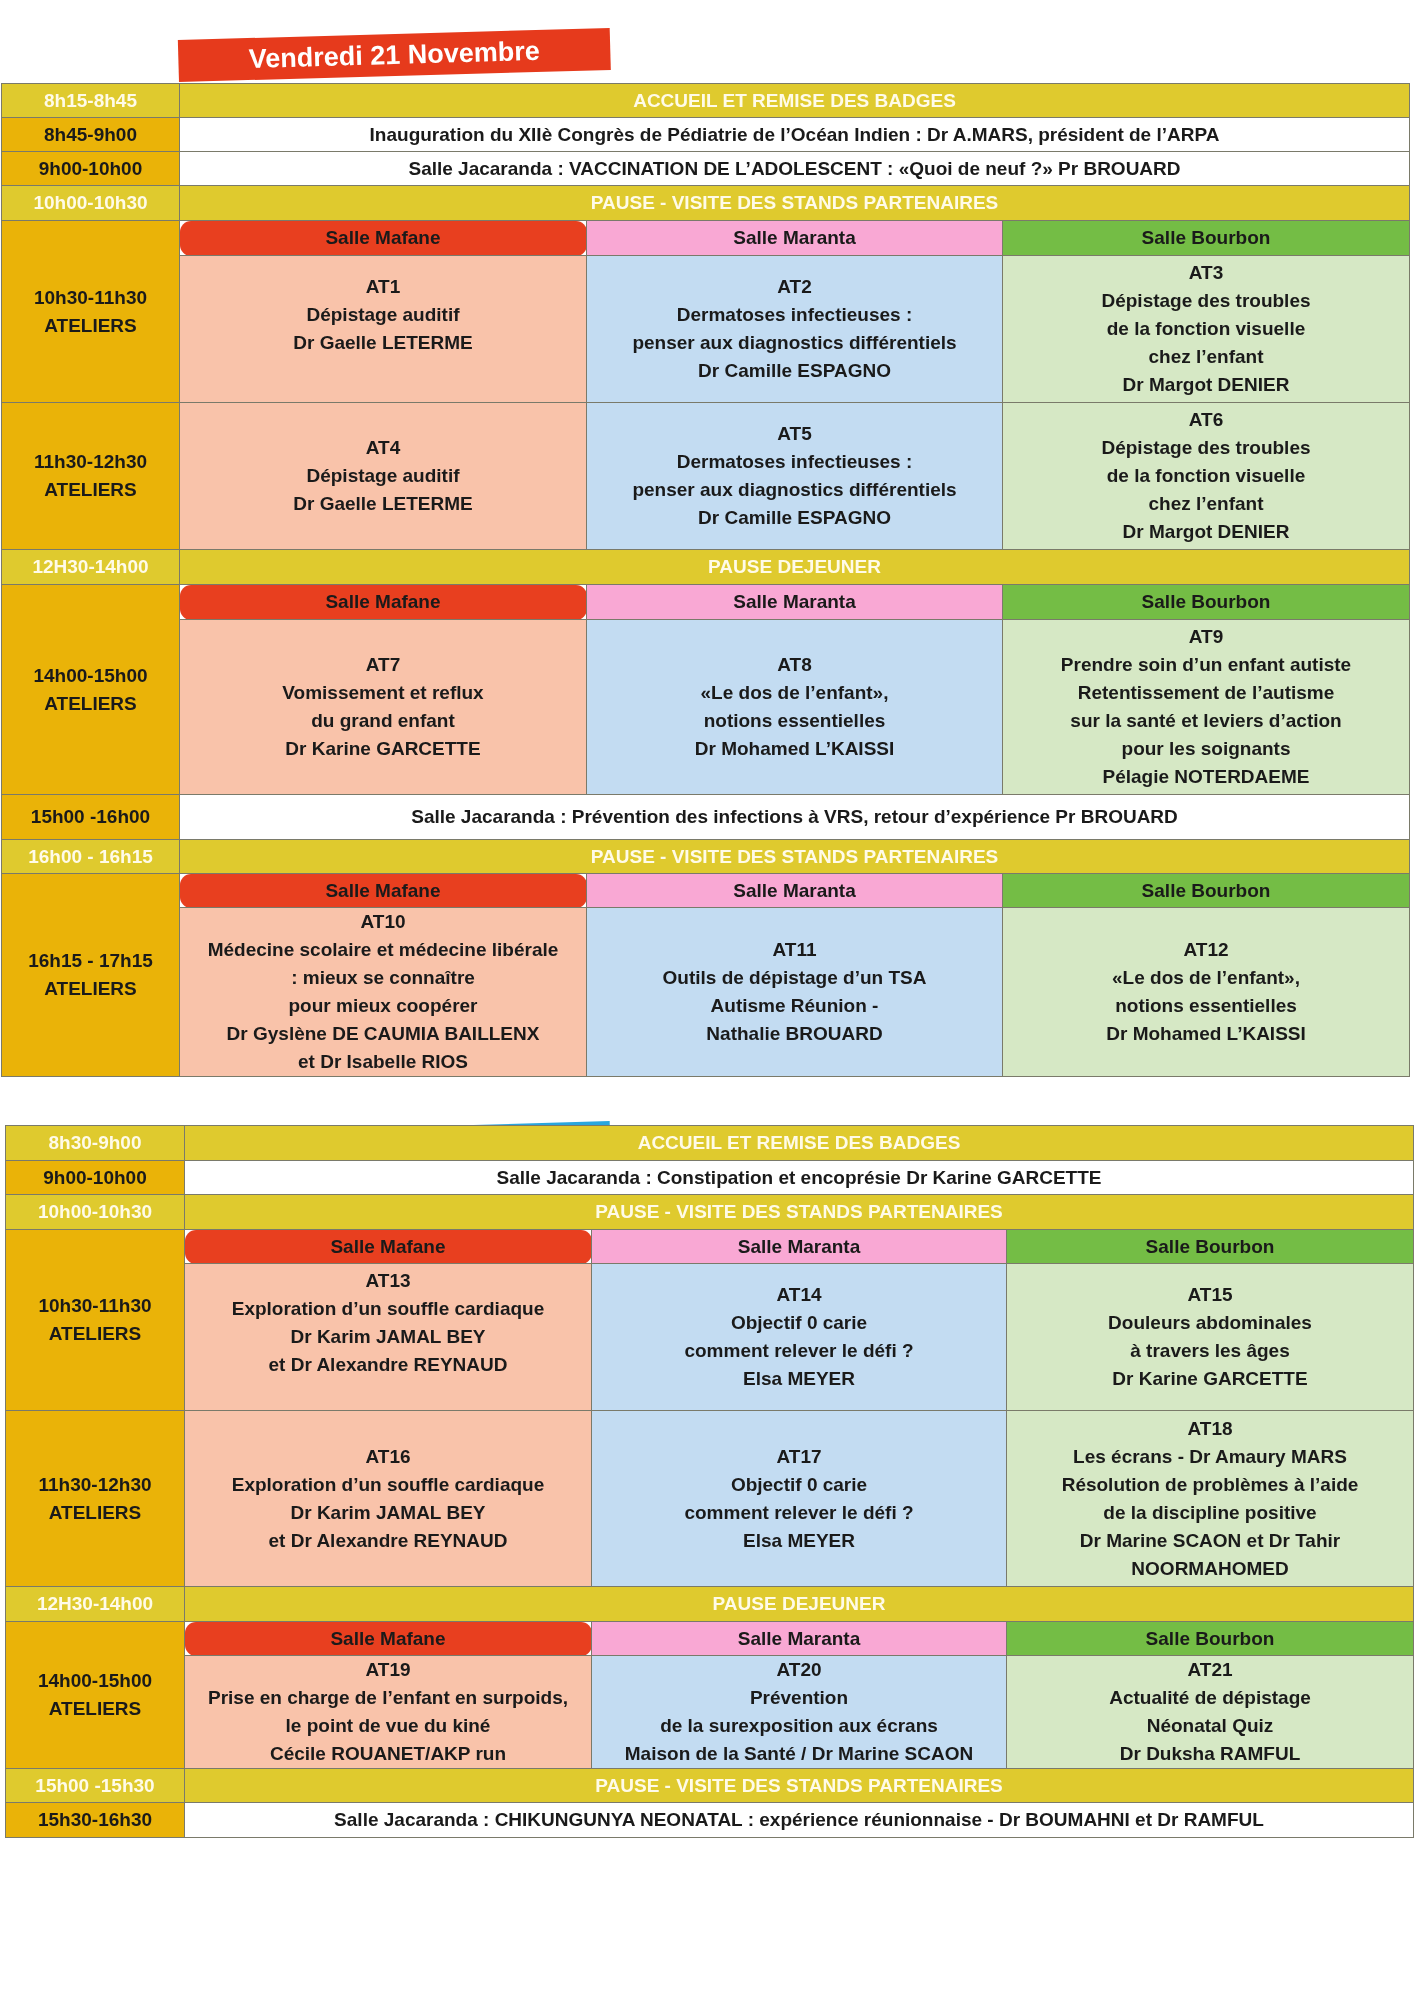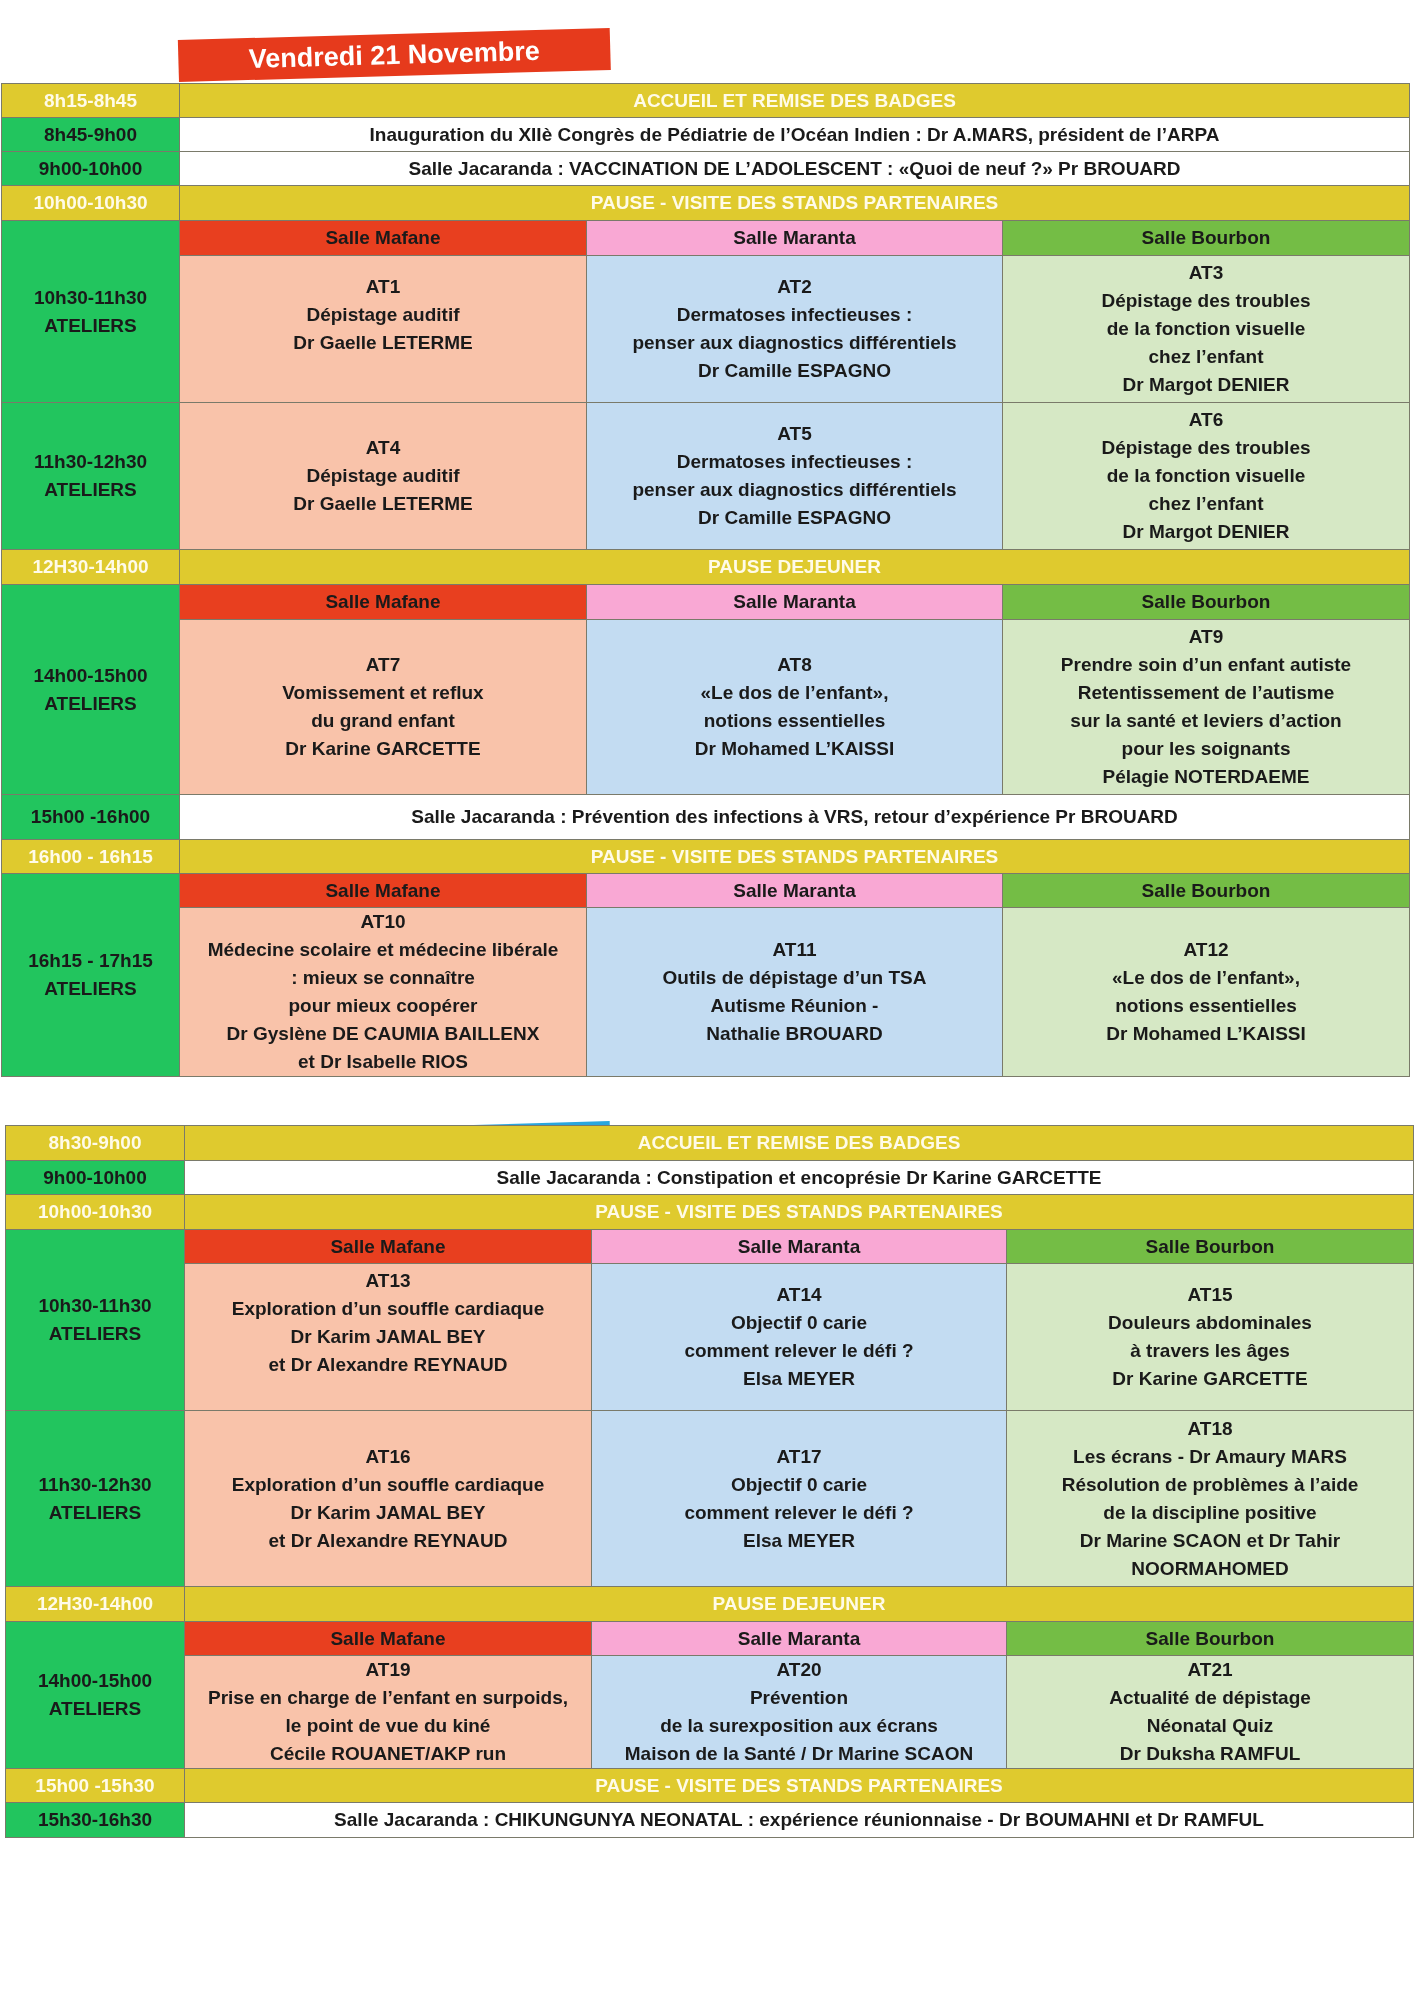--- a/index.html
+++ b/index.html
@@ -6,24 +6,24 @@
   body { width:1414px; height:2000px; position:relative; overflow:hidden;
          font-family:"Liberation Sans", "DejaVu Sans", sans-serif; font-weight:bold; color:#1a1a1a; }
   .banner { position:absolute; height:42px; color:#fff; font-size:27px; font-weight:bold;
             display:flex; align-items:center; justify-content:center; transform:rotate(-1.6deg);
             transform-origin:left bottom; }
   .banner.red { background:#e63a1c; }
   .banner.blue { background:#29a6de; }
   table.sched { position:absolute; border-collapse:collapse; table-layout:fixed; }
   table.sched td { border:1.5px solid #7a7a6a; text-align:center; vertical-align:middle;
                    padding:0 4px; font-size:19px; line-height:28px; }
-  td.time { background:#22c55e; }
+  td.time { background:#eab308; }
   tr.yellow td { background:#dfca2e; color:#fffbe8; }
   td.plain { background:#fff; }
-  td.h-mafane { background:#e83f1f; }
+  td.h-mafane { background:#e83f1f;border-radius:11px; }
   td.h-maranta { background:#f9a8d4; }
   td.h-bourbon { background:#74bd45; }
   td.c-mafane { background:#f9c3aa; }
   td.c-maranta { background:#c3dcf2; }
   td.c-bourbon { background:#d6e8c5; }
   .ln { display:block; }
 </style>
 </head>
 <body>
 

